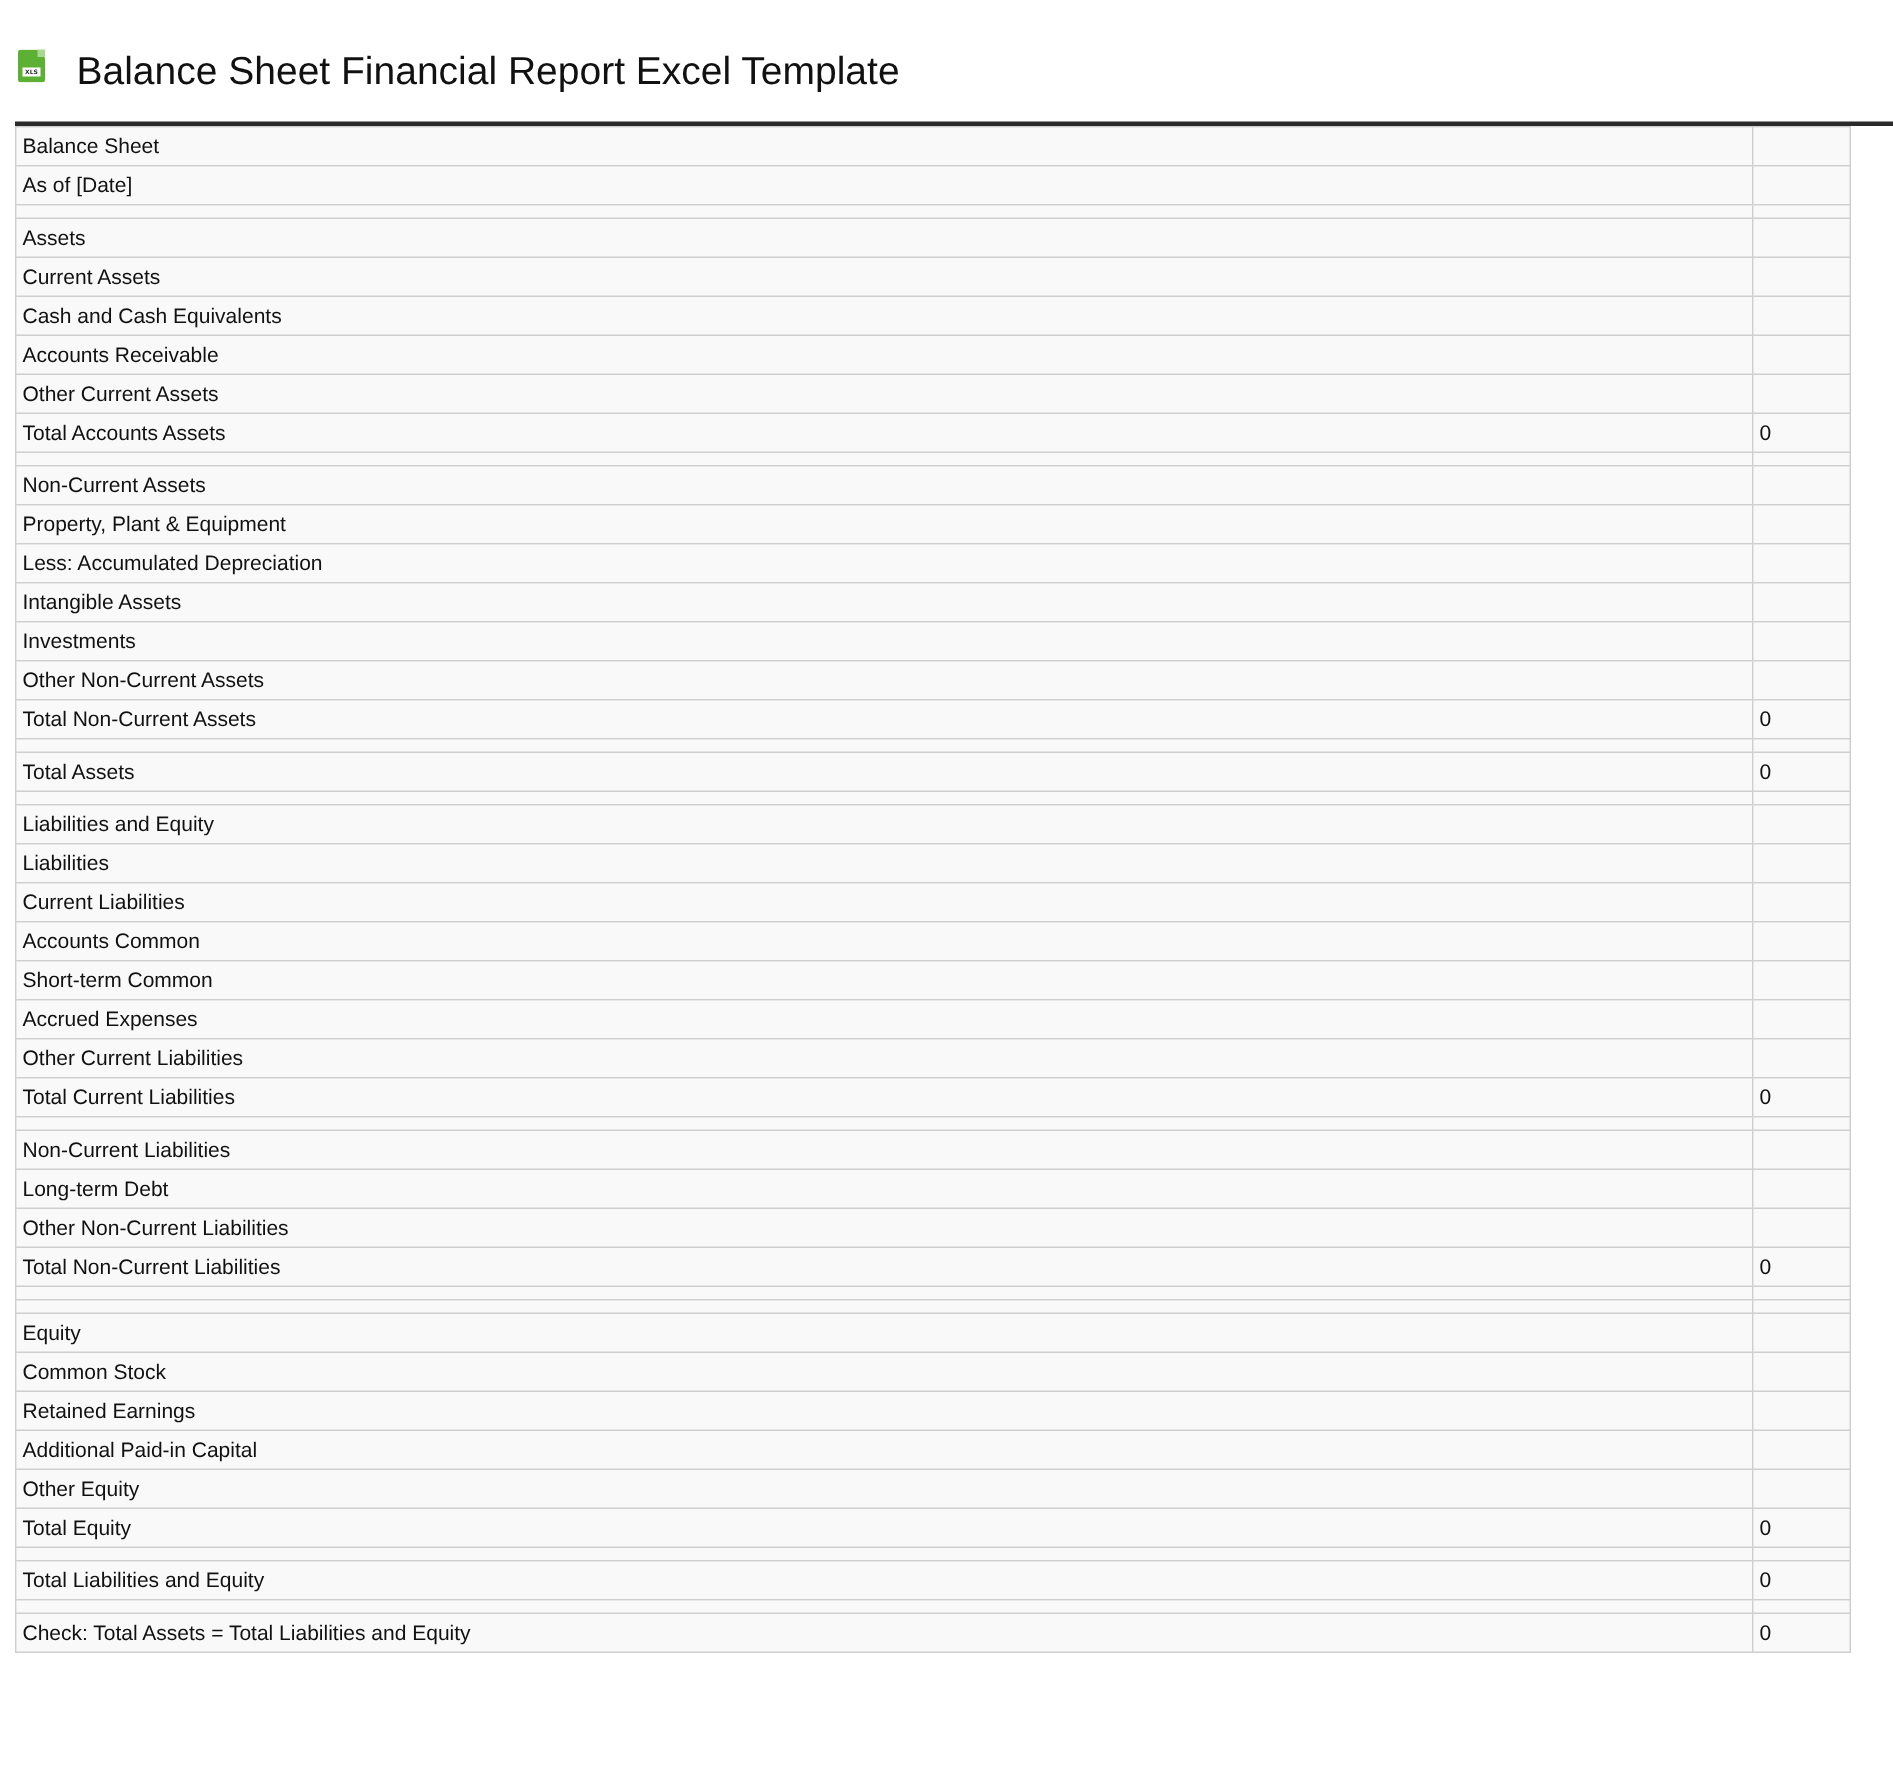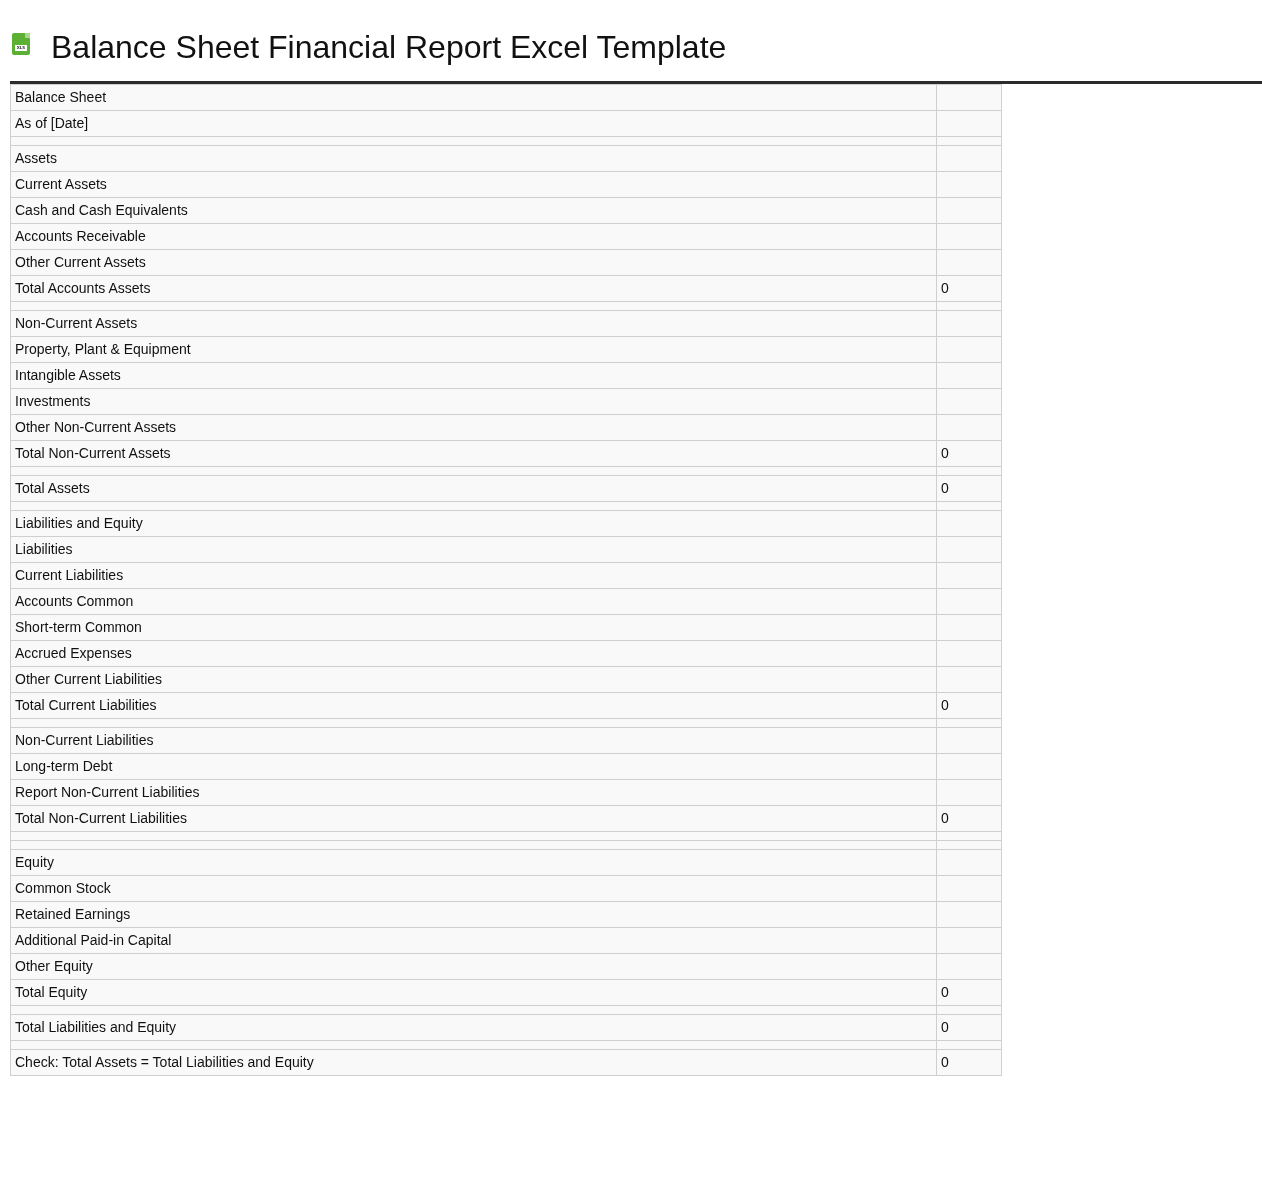--- a/index.html
+++ b/index.html
@@ -2,23 +2,23 @@
 <html><head>
 <meta charset="utf-8">
 <style>
   html, body { margin: 0; padding: 0; background: #ffffff; }
   body { width: 1262px; height: 1179px; position: relative; font-family: "Liberation Sans", "DejaVu Sans", sans-serif; color: #111; overflow: hidden; }
   .header { position: absolute; left: 12px; top: 30px; height: 34px; display: flex; align-items: center; }
   .file-icon { width: 20px; height: 24px; position: relative; margin-right: 19px; margin-top: -4px; }
   .file-icon .sheet { position: absolute; left: 0; top: 0; width: 18px; height: 22px; background: #5cb034; border-radius: 2px; clip-path: polygon(0 0, 70% 0, 100% 25%, 100% 100%, 0 100%); }
   .file-icon .fold { position: absolute; right: 2px; top: 0; width: 5px; height: 5px; background: #a8d88f; }
   .file-icon .label { position: absolute; left: 3px; top: 12px; width: 12px; height: 6px; background: #fff; font-size: 4px; line-height: 6px; text-align: center; color: #333; font-weight: bold; font-family: "DejaVu Sans", sans-serif; }
-  .title { font-size: 32px; color: #111; font-weight: normal; }
+  .title { font-size: 26px; color: #111; font-weight: normal; }
   .sheet-table { position: absolute; left: 10px; top: 81px; width: 1252px; border-top: 3px solid #2b2b2b; border-collapse: collapse; }
-  table { border-collapse: collapse; width: 992px; table-layout: fixed; }
+  table { border-collapse: collapse; width: 1224px; table-layout: fixed; }
   td { border: 1px solid #cfcfcf; background: #f9f9f9; font-size: 14px; padding: 0 4px; height: 25px; line-height: 25px; white-space: nowrap; overflow: hidden; color: #111; }
   td.val { width: 56px; }
   tr.blank td { height: 8px; line-height: 8px; padding: 0; }
 </style>
 </head>
 <body>
 
 <div class="header">
   <div class="file-icon">
     <div class="sheet"></div>
@@ -73,20 +73,24 @@
         </tr>
         <tr>
           <td>Non-Current Assets</td>
           <td class="val"></td>
         </tr>
         <tr>
           <td>Property, Plant &amp; Equipment</td>
           <td class="val"></td>
         </tr>
         <tr>
+          <td>Less: Accumulated Depreciation</td>
+          <td class="val"></td>
+        </tr>
+        <tr>
           <td>Intangible Assets</td>
           <td class="val"></td>
         </tr>
         <tr>
           <td>Investments</td>
           <td class="val"></td>
         </tr>
         <tr>
           <td>Other Non-Current Assets</td>
           <td class="val"></td>
@@ -145,21 +149,21 @@
         </tr>
         <tr>
           <td>Non-Current Liabilities</td>
           <td class="val"></td>
         </tr>
         <tr>
           <td>Long-term Debt</td>
           <td class="val"></td>
         </tr>
         <tr>
-          <td>Report Non-Current Liabilities</td>
+          <td>Other Non-Current Liabilities</td>
           <td class="val"></td>
         </tr>
         <tr>
           <td>Total Non-Current Liabilities</td>
           <td class="val">0</td>
         </tr>
         <tr class="blank">
           <td></td>
           <td class="val"></td>
         </tr>

